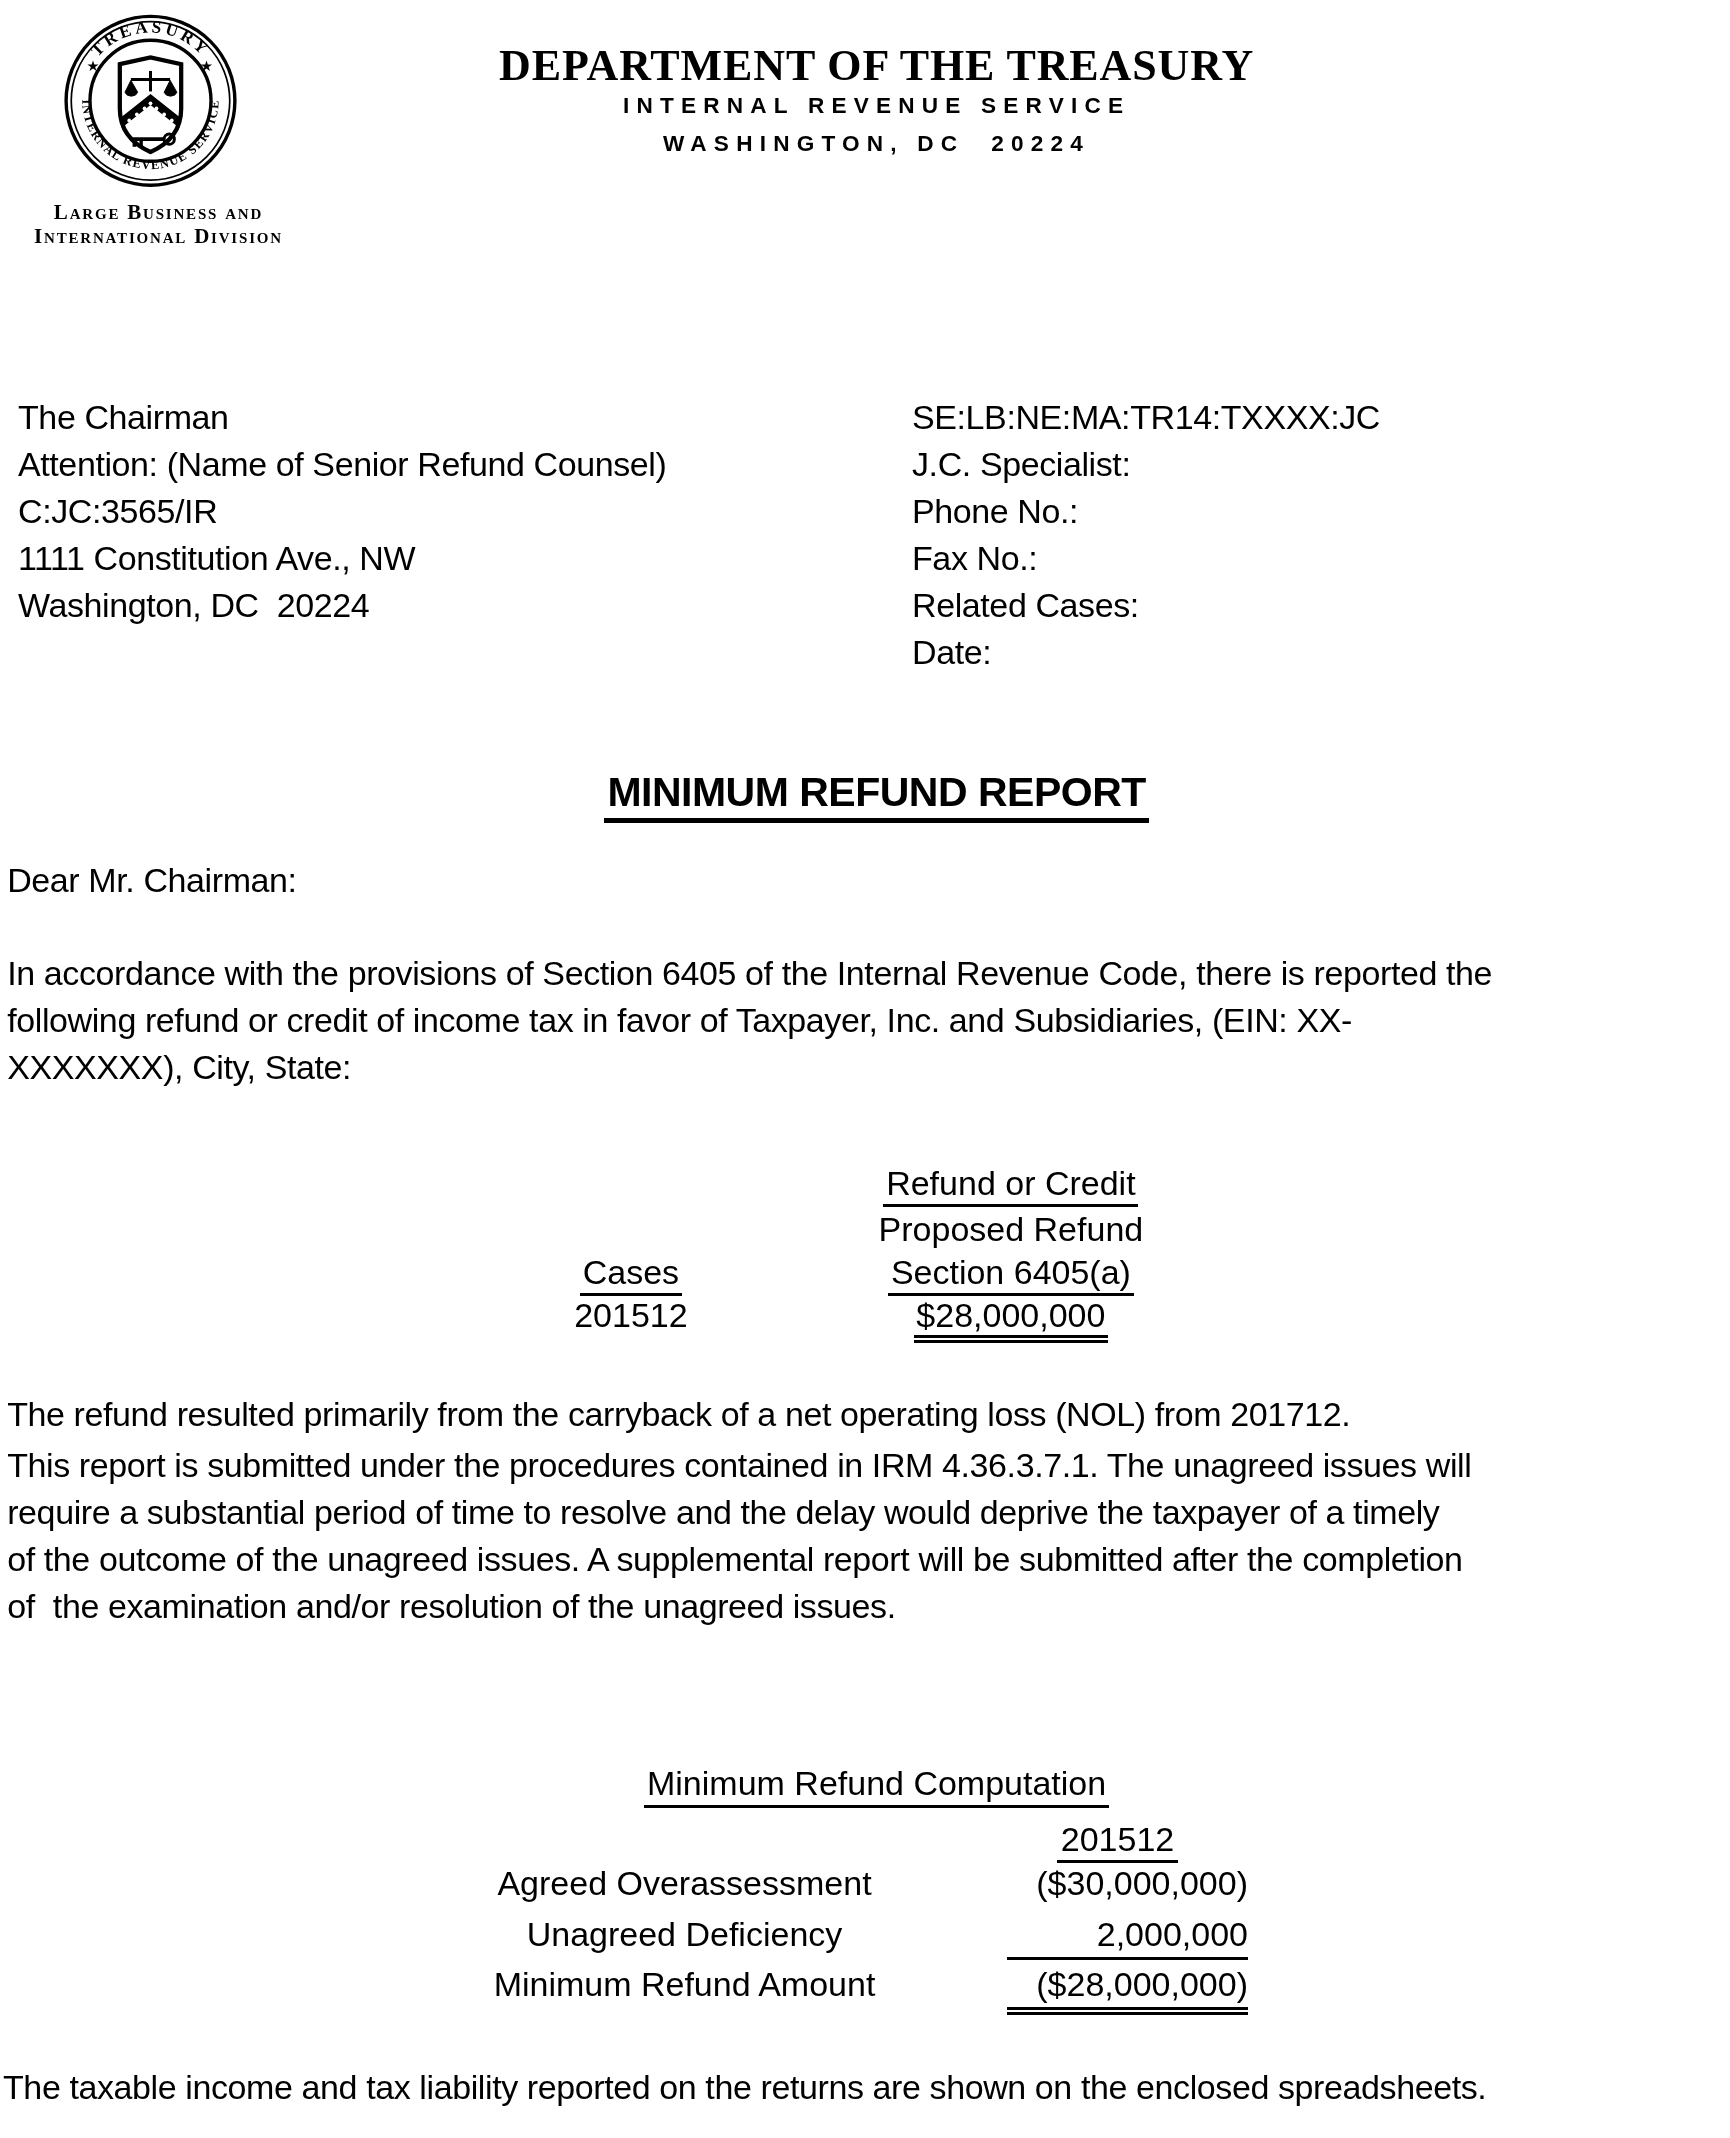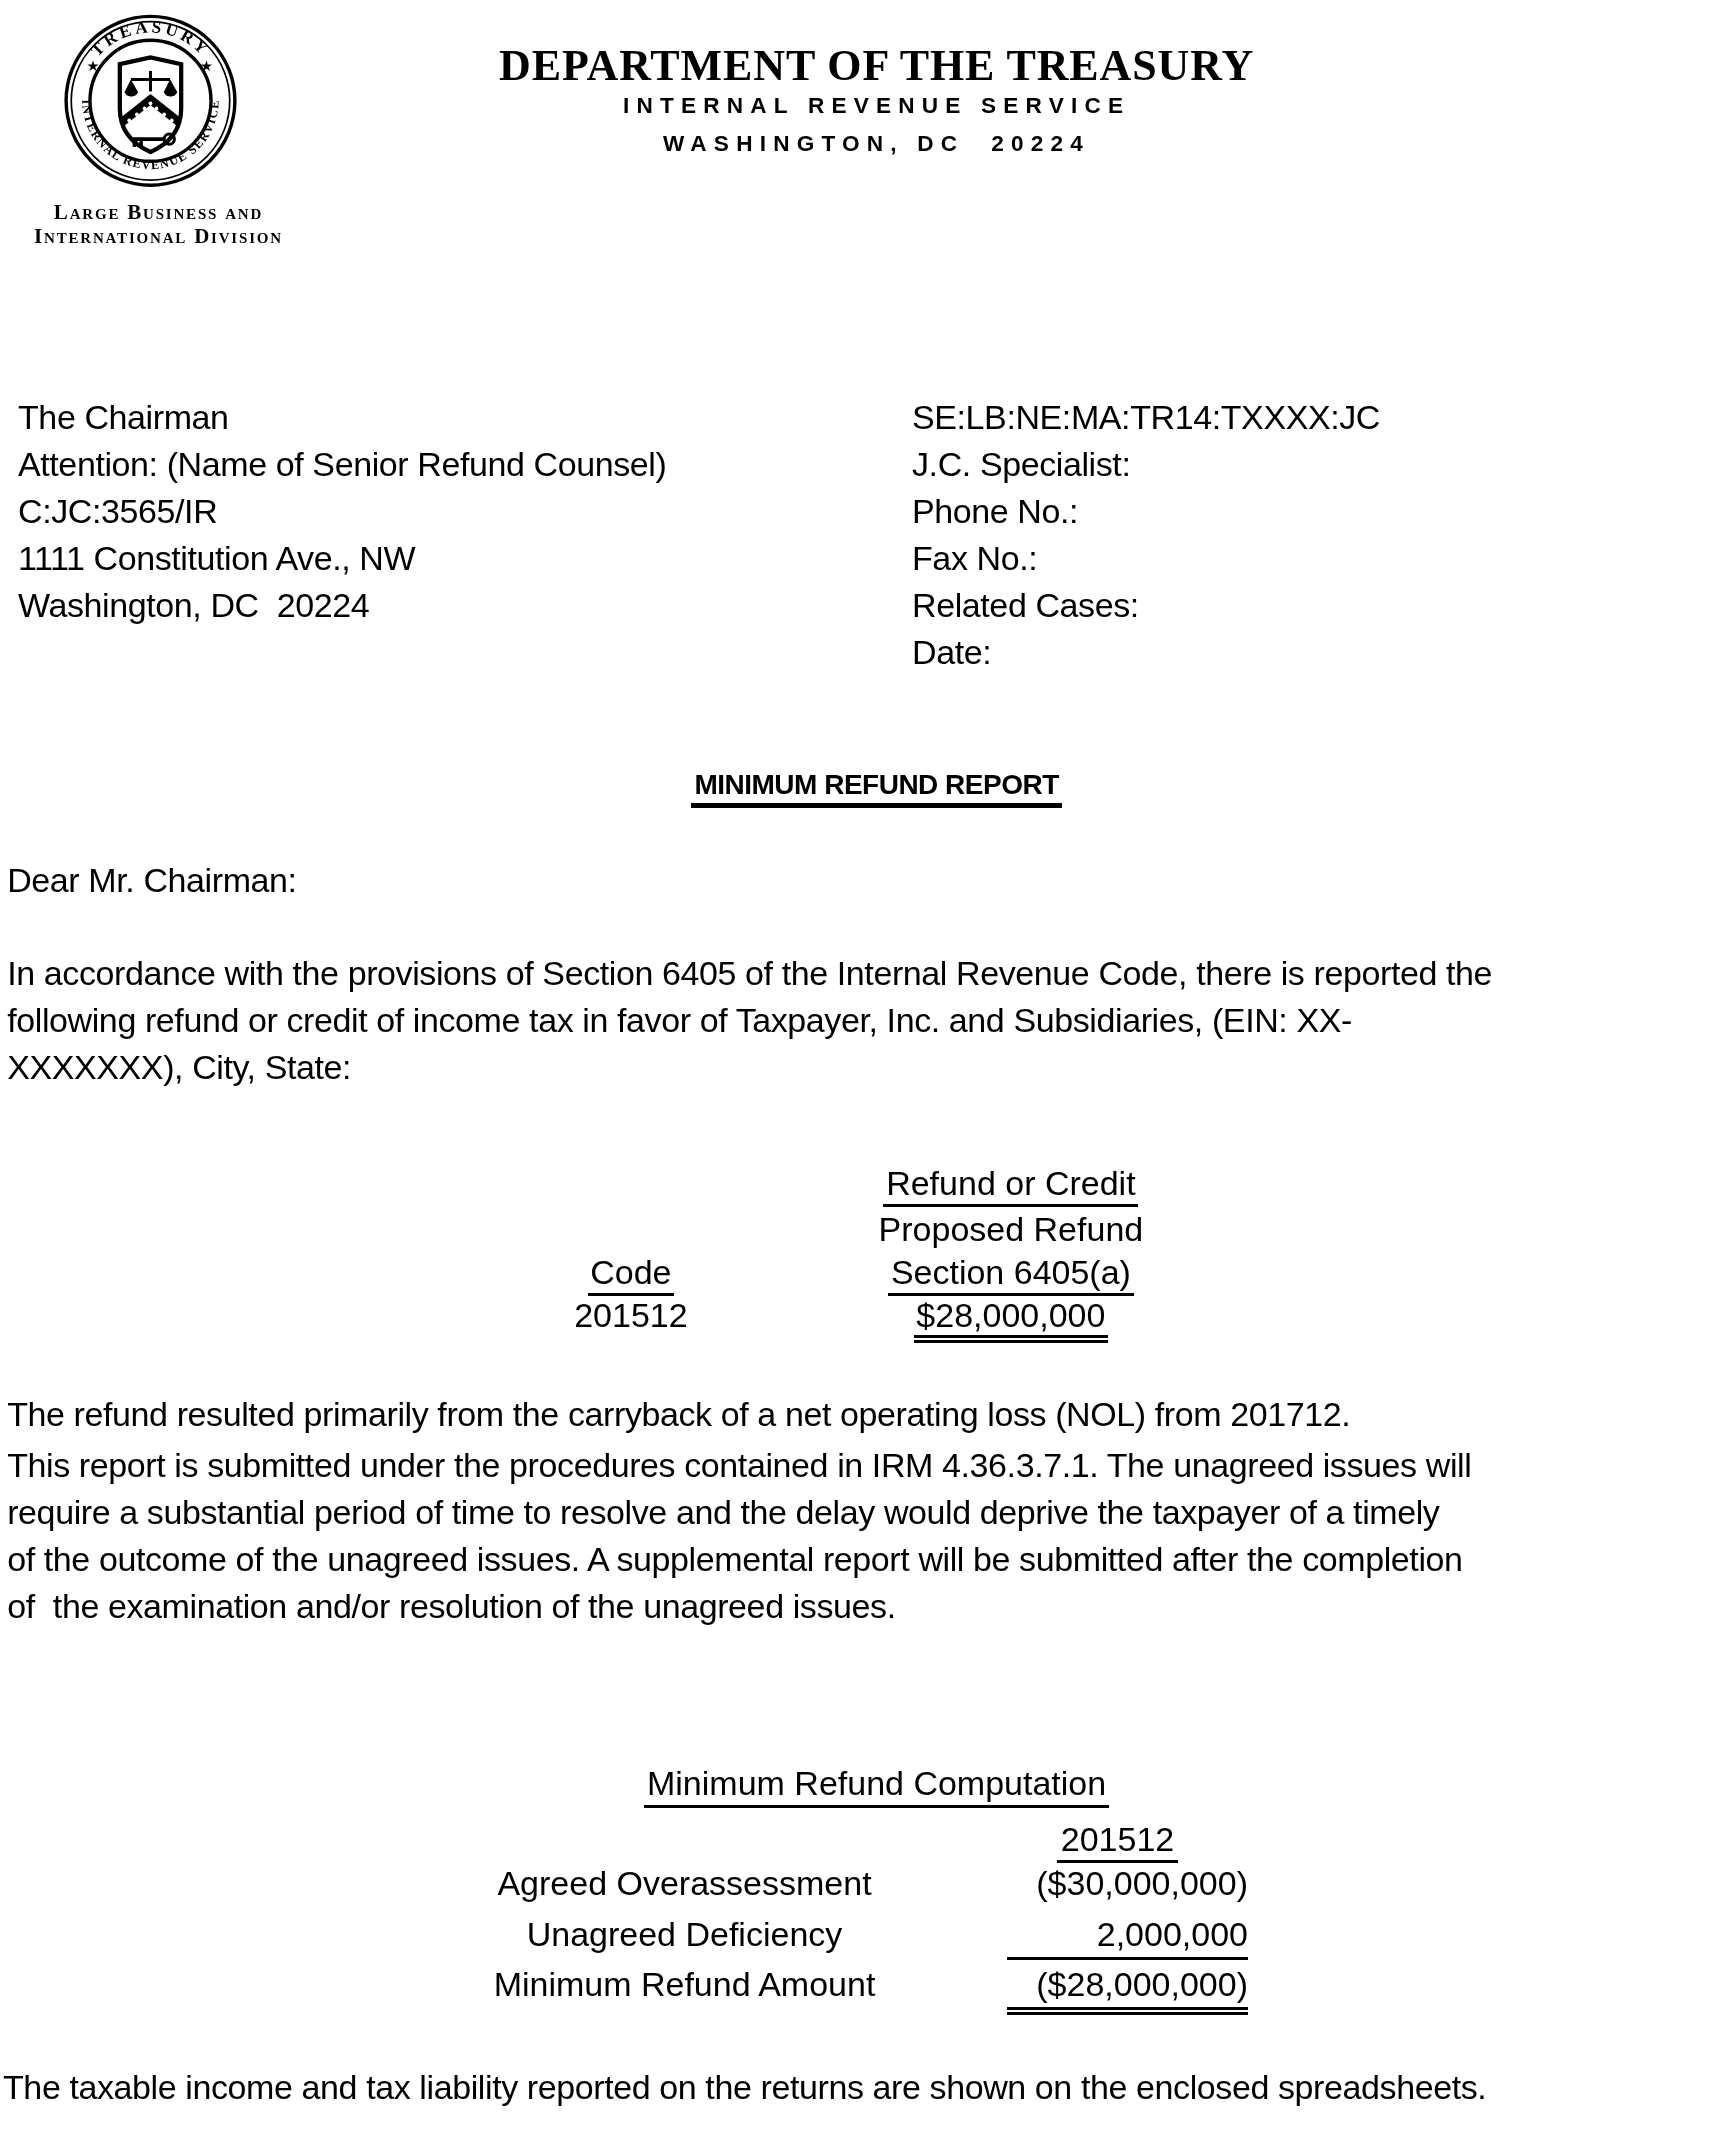--- a/index.html
+++ b/index.html
@@ -31,21 +31,21 @@
   #agency .l2 { font-weight:bold; font-size:22.6px; letter-spacing:7.2px; line-height:38px; }
   #agency .l3 { font-weight:bold; font-size:22.6px; letter-spacing:7.2px; line-height:38px; }
 
   
   #recipient { left:18px; top:394px; }
   #case-info { left:912px; top:394px; }
 
   
   #title-wrap { left:22.6px; top:769px; width:1708px; text-align:center; }
   #title-wrap span {
-    font-weight:bold; font-size:28px; letter-spacing:-0.5px;
+    font-weight:bold; font-size:41px; letter-spacing:-0.5px;
     border-bottom:5.4px solid #000; padding:0 3.6px 2.7px 3.6px; white-space:pre;
   }
 
   #salutation { left:7.2px; top:857px; }
   #para1 { left:7.2px; top:950px; }
   #para2 { left:7.2px; top:1343px;margin-top:48px; }
   #para3 { left:7.2px; top:1442px; }
   #closing { left:3px; top:2064px; }
 
   
@@ -157,21 +157,21 @@
     <div class="line">XXXXXXX), City, State:</div>
   </div>
 
   <div class="abs t1-col2" style="top:1125px;">
     <span class="u4">Refund or Credit</span>
   </div>
   <div class="abs t1-col2" style="top:1171px;">
     <span>Proposed Refund</span>
   </div>
   <div class="abs t1-col1" style="top:1214px;">
-    <span class="u4">Code</span>
+    <span class="u4">Cases</span>
   </div>
   <div class="abs t1-col2" style="top:1214px;">
     <span class="u4">Section 6405(a)</span>
   </div>
   <div class="abs t1-col1" style="top:1257px;">
     <span>201512</span>
   </div>
   <div class="abs t1-col2" style="top:1257px;">
     <span class="u-dbl">$28,000,000</span>
   </div>

